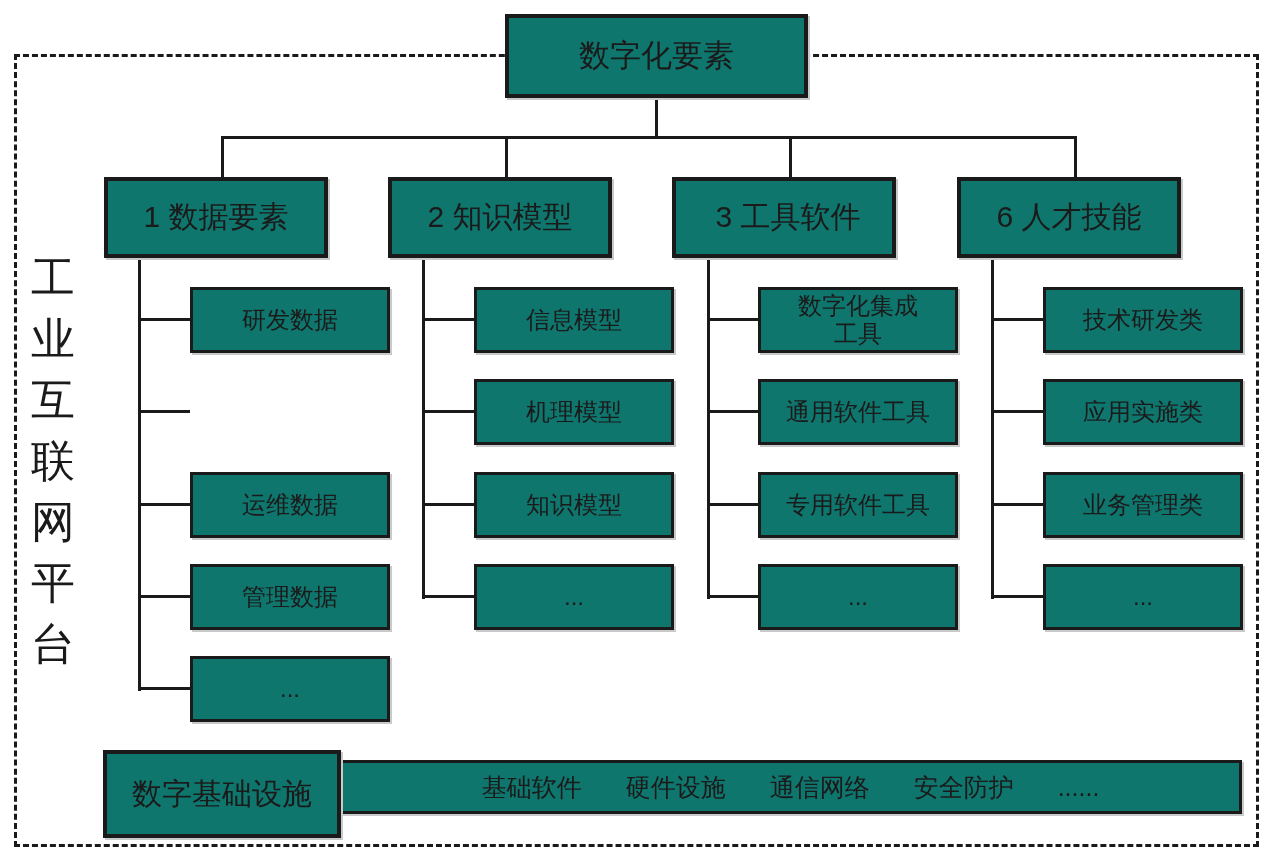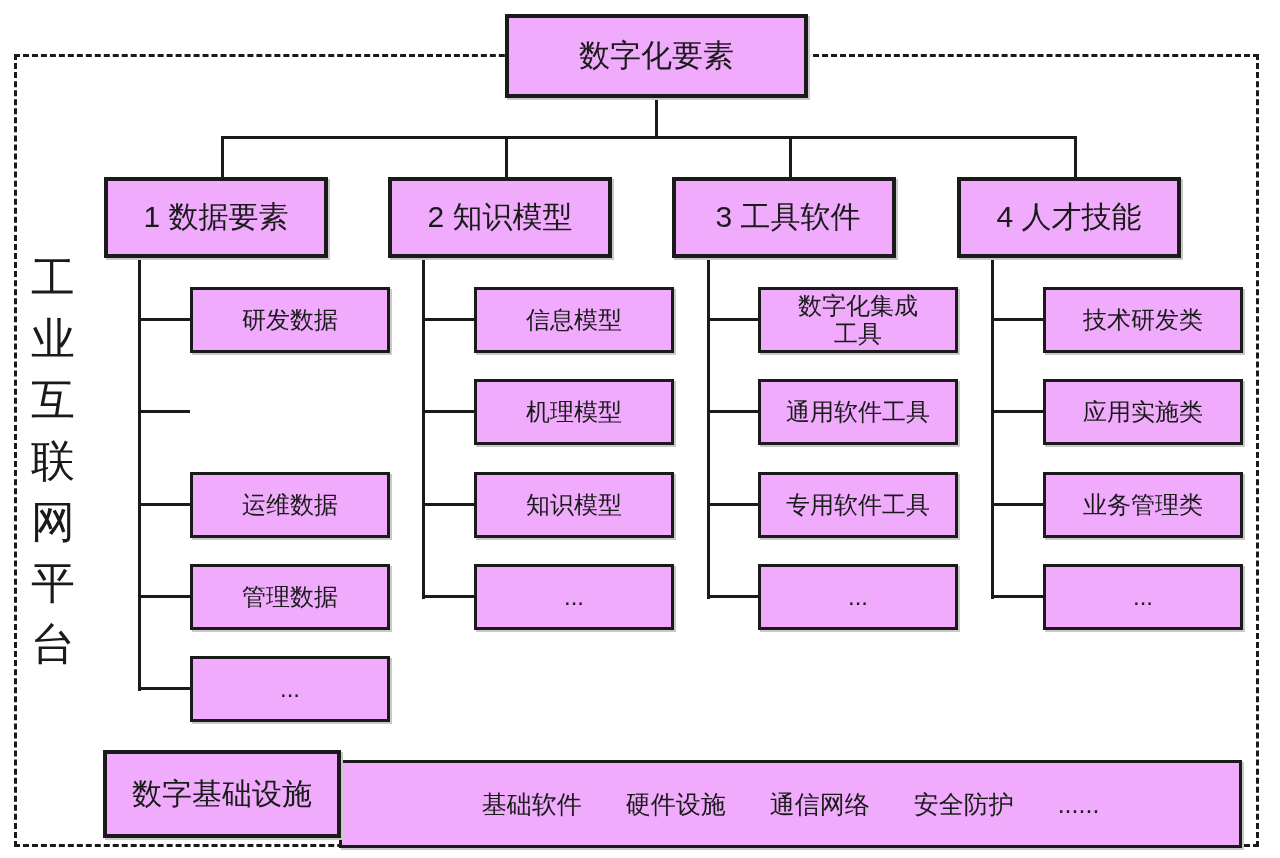--- a/index.html
+++ b/index.html
@@ -5,30 +5,30 @@
   html,body { margin:0; padding:0; background:#ffffff; }
   .canvas {
     position:relative; width:1280px; height:858px; background:#ffffff;
     font-family:"Liberation Sans", sans-serif; color:#1a1a1a; overflow:hidden;
   }
   .dashed {
     position:absolute; left:14px; top:54px; width:1245px; height:793px;
     border:3px dashed #1a1a1a; box-sizing:border-box; z-index:0;
   }
   .box {
-    position:absolute; background:#f0abfc; border:4px solid #1a1a1a;
+    position:absolute; background:#0f766e; border:4px solid #1a1a1a;
     box-sizing:border-box; display:flex; align-items:center; justify-content:center;
     text-align:center; box-shadow:2px 2px 0 #c9c9c9; z-index:1;
   }
   .root   { left:505px; top:14px; width:303px; height:84px; font-size:31px; z-index:3; }
   .header { top:177px; width:224px; height:81px; font-size:30px; }
   .child  { width:200px; height:66px; border-width:3px; font-size:24px;
             white-space:pre-line; line-height:1.15; }
   .infra-label { left:103px; top:750px; width:238px; height:88px; font-size:30px; z-index:3; }
-  .infra-wide  { left:339px; top:760px; width:903px; height:88px; border-width:3px;
+  .infra-wide  { left:339px; top:760px; width:903px; height:54px; border-width:3px;
                  font-size:25px; z-index:2; gap:44px; }
   .line { position:absolute; background:#1a1a1a; z-index:1; }
   .vlabel {
     position:absolute; left:21px; top:256px; width:64px; z-index:1;
     display:flex; flex-direction:column; align-items:center; gap:17px;
     font-size:44px; line-height:1; color:#1a1a1a;
   }
 </style>
 </head>
 <body>
@@ -78,21 +78,21 @@
   <div class="line" style="left:991px; top:318px; width:52px; height:3px;"></div>
   <div class="line" style="left:991px; top:410px; width:52px; height:3px;"></div>
   <div class="line" style="left:991px; top:503px; width:52px; height:3px;"></div>
   <div class="line" style="left:991px; top:595px; width:52px; height:3px;"></div>
 
   <div class="box root">数字化要素</div>
 
   <div class="box header" style="left:104px;">1 数据要素</div>
   <div class="box header" style="left:388px;">2 知识模型</div>
   <div class="box header" style="left:672px;padding-left:8px;">3 工具软件</div>
-  <div class="box header" style="left:957px;">4 人才技能</div>
+  <div class="box header" style="left:957px;">6 人才技能</div>
 
   <div class="box child" style="left:190px; top:287px;">研发数据</div>
   <div class="box child" style="left:190px; top:472px;">运维数据</div>
   <div class="box child" style="left:190px; top:564px;text-align:right;">管理数据</div>
   <div class="box child" style="left:190px; top:656px;">...</div>
 
   <div class="box child" style="left:474px; top:287px;">信息模型</div>
   <div class="box child" style="left:474px; top:379px;">机理模型</div>
   <div class="box child" style="left:474px; top:472px;">知识模型</div>
   <div class="box child" style="left:474px; top:564px;">...</div>

